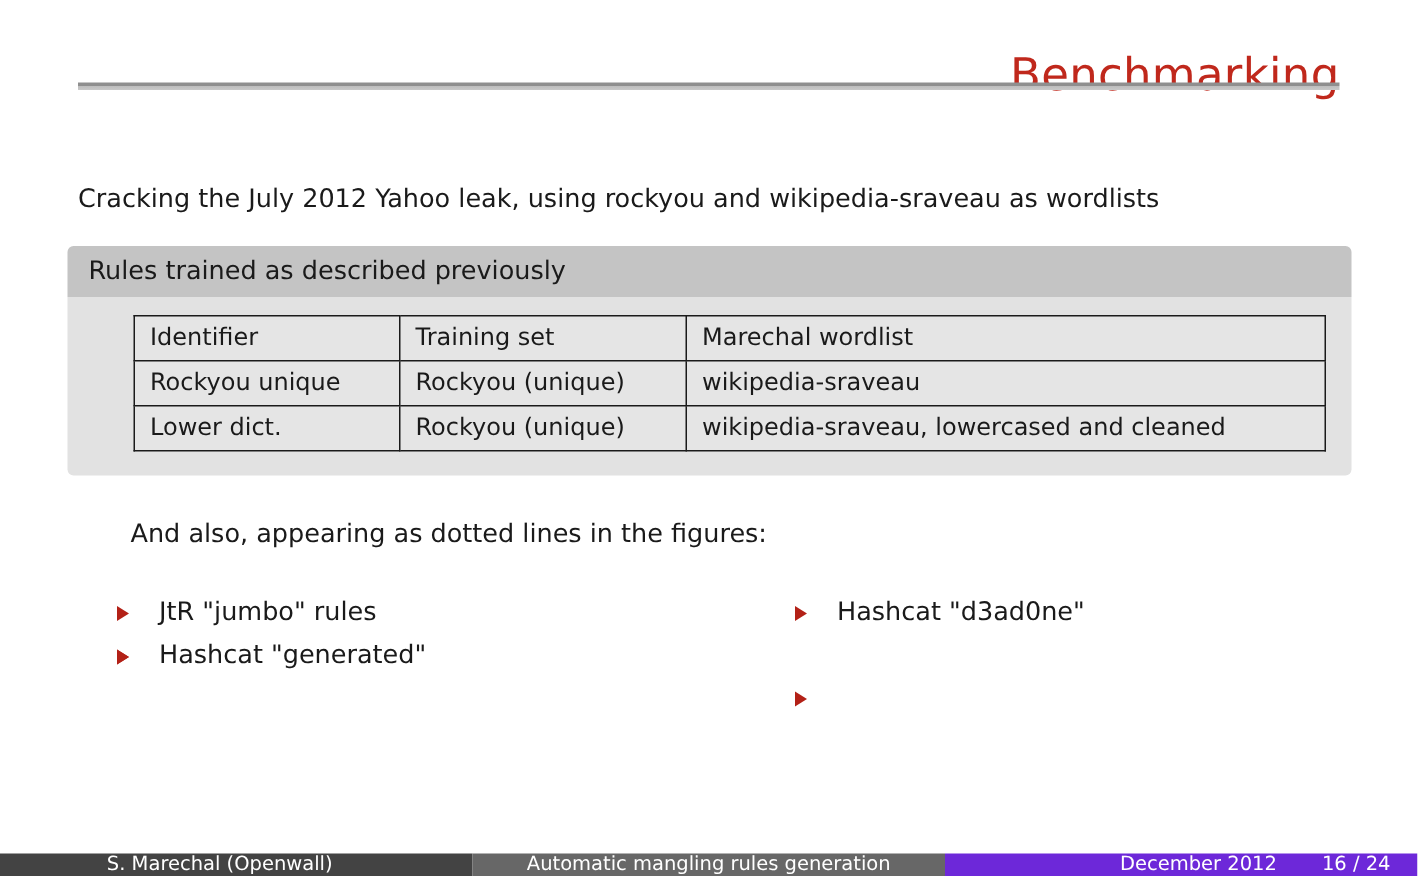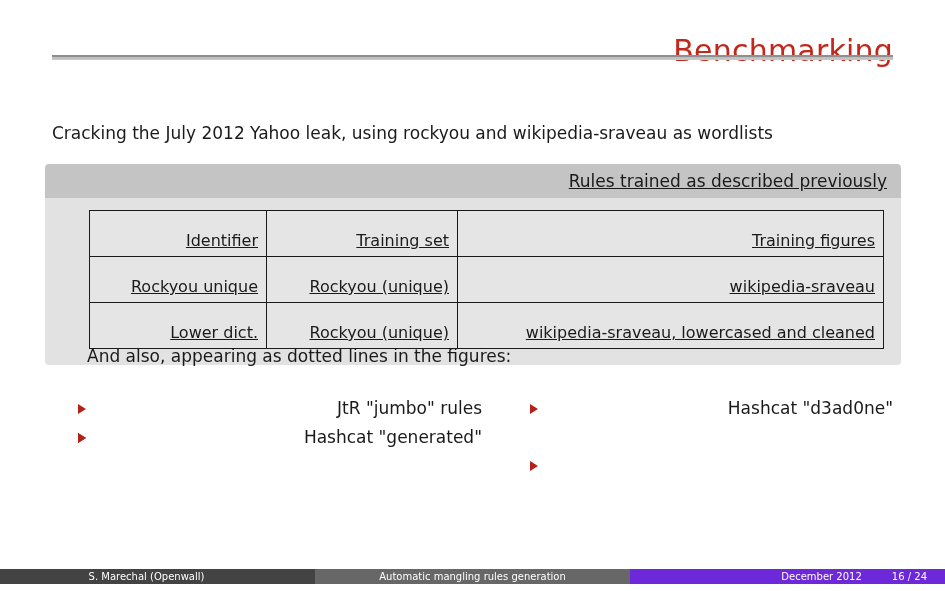--- a/index.html
+++ b/index.html
@@ -1,16 +1,16 @@
 <!DOCTYPE html>
 <html><head>
 <meta charset="utf-8">
 <title>Benchmarking</title>
 <style>
-  * { box-sizing: border-box; text-align: right; }
+  * { box-sizing: border-box; }
   html, body {
     margin: 0;
     padding: 0;
   }
   body {
     width: 945px;
     height: 591px;
     background: #ffffff;
     font-family: "DejaVu Sans", sans-serif;
     color: #1a1a1a;
@@ -50,21 +50,20 @@
     color: #1a1a1a;
     white-space: nowrap;
   }
 
   
   .block {
     position: absolute;
     top: 164px;
     left: 45px;
     width: 856px;
-    text-decoration: underline;
   }
   .block-title {
     background: #c4c4c4;
     border-radius: 4px 4px 0 0;
     padding: 6px 14px 6px 14px;
     font-size: 17px;
     line-height: 22px;
     color: #1a1a1a;
   }
   .block-body {
@@ -78,21 +77,21 @@
     border-collapse: collapse;
     margin: 0 0 0 30px;
     background: #e5e5e5;
     table-layout: fixed;
     width: 794px;
   }
   table.rules-table td {
     border: 1px solid #1a1a1a;
     font-size: 16px;
     line-height: 20px;
-    padding: 20px 8px 5px 10px;
+    padding: 4px 8px 5px 10px;
     color: #1a1a1a;
     white-space: nowrap;
     background: #e5e5e5;
   }
   table.rules-table col.c1 { width: 177px; }
   table.rules-table col.c2 { width: 191px; }
   table.rules-table col.c3 { width: 426px; }
 
   
   .mid-line {
@@ -156,21 +155,21 @@
     bottom: 0;
     width: 945px;
     height: 22px;
     display: flex;
   }
   .foot-seg {
     height: 15px;
     display: flex;
     align-items: center;
     color: #ffffff;
-    font-size: 10px;
+    font-size: 13px;
     line-height: 13px;
     white-space: nowrap;
   }
   .foot-author {
     width: 315px;
     background: #434343;
     justify-content: center;
     padding-right: 22px;
   }
   .foot-subject {
@@ -201,21 +200,21 @@
     <table class="rules-table">
       <colgroup>
         <col class="c1">
           <col class="c2">
           <col class="c3">
       </colgroup>
       <tbody>
         <tr>
           <td>Identifier</td>
           <td>Training set</td>
-          <td>Training figures</td>
+          <td>Marechal wordlist</td>
         </tr>
         <tr>
           <td>Rockyou unique</td>
           <td>Rockyou (unique)</td>
           <td>wikipedia-sraveau</td>
         </tr>
         <tr>
           <td>Lower dict.</td>
           <td>Rockyou (unique)</td>
           <td>wikipedia-sraveau, lowercased and cleaned</td>

